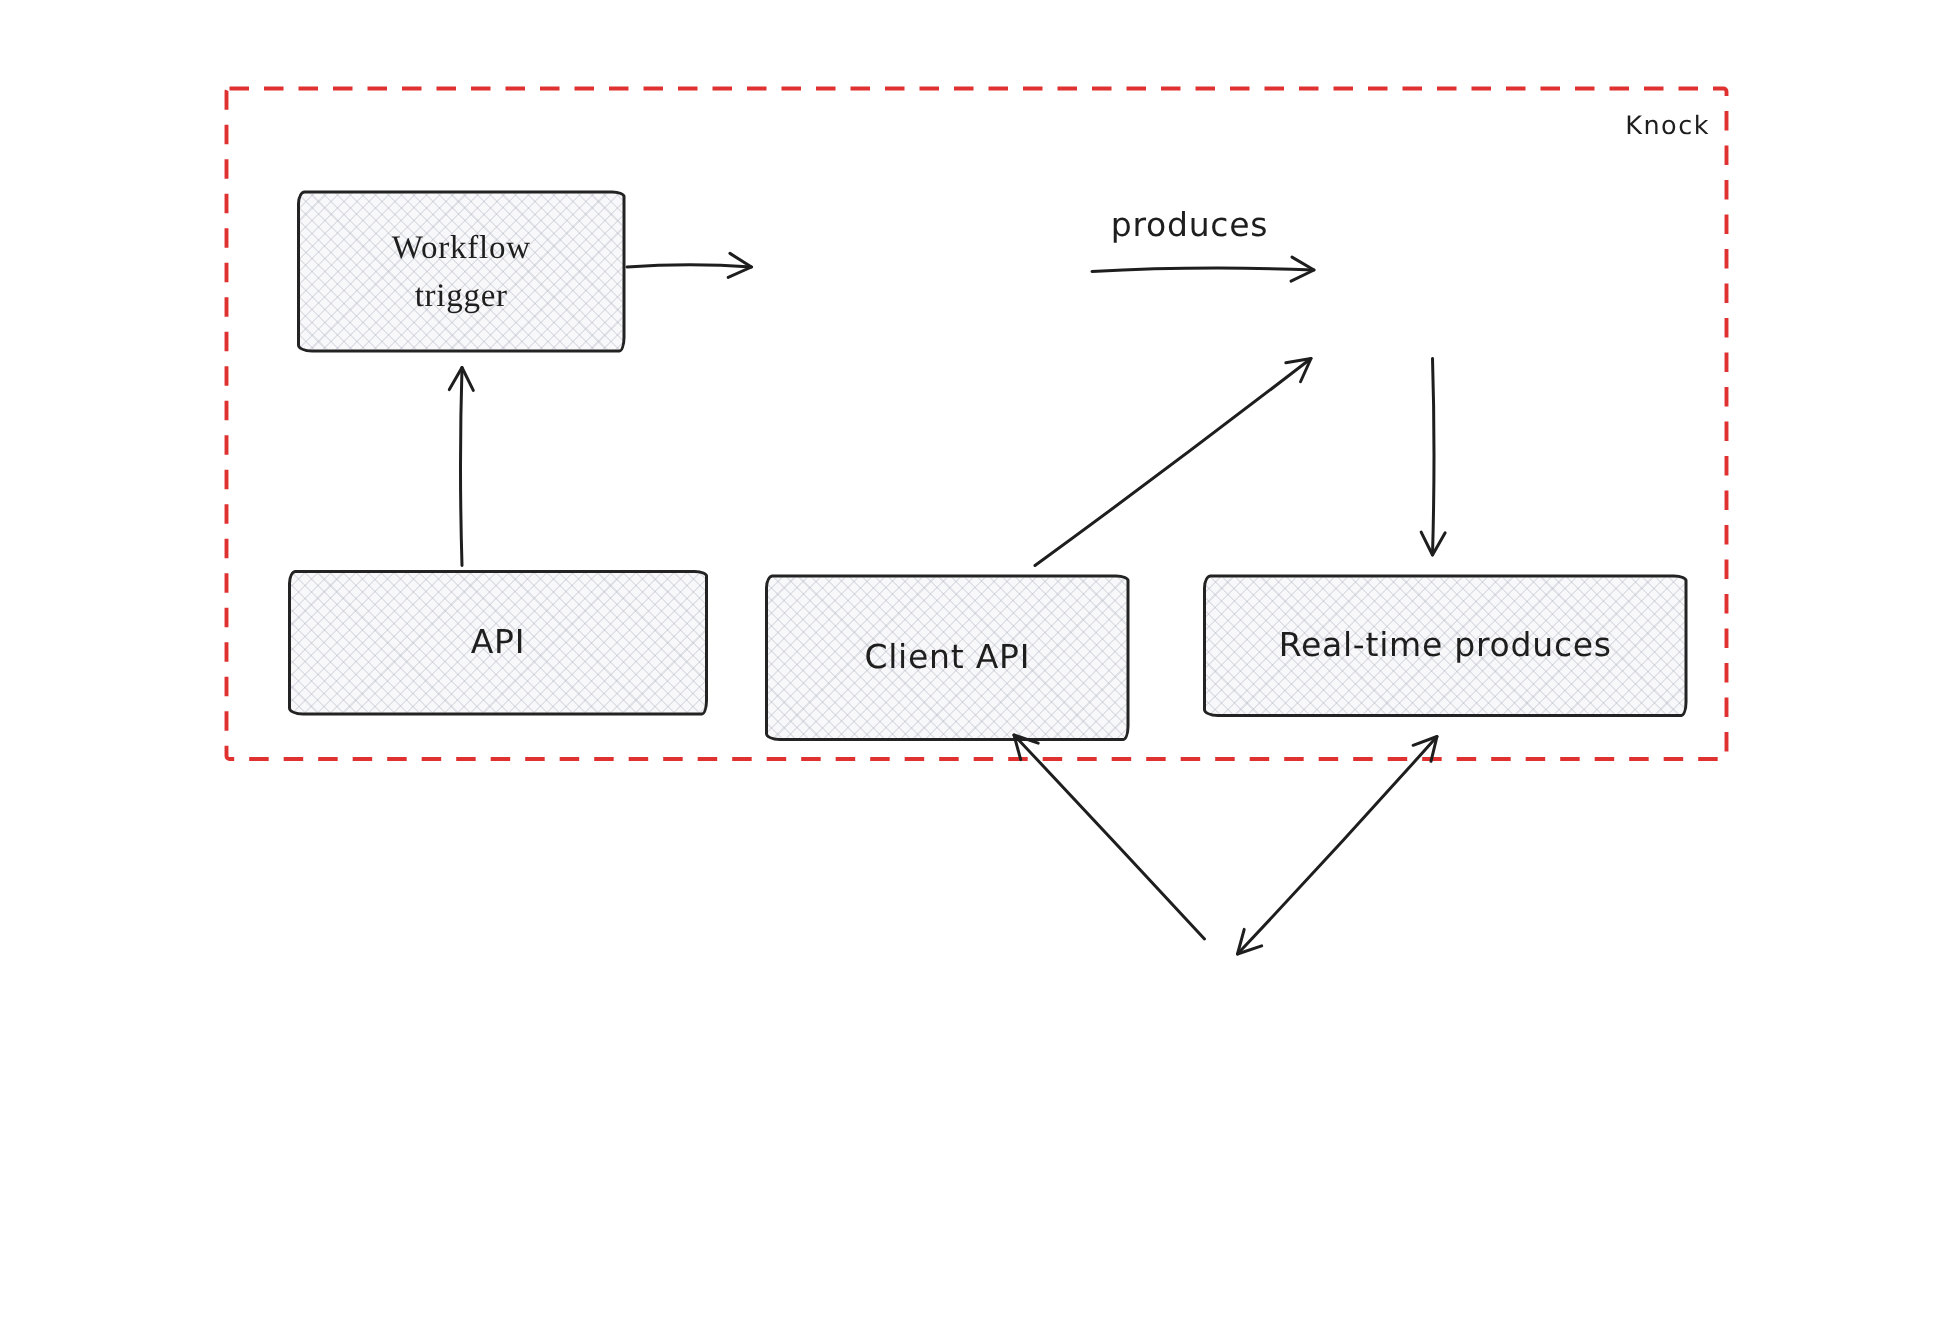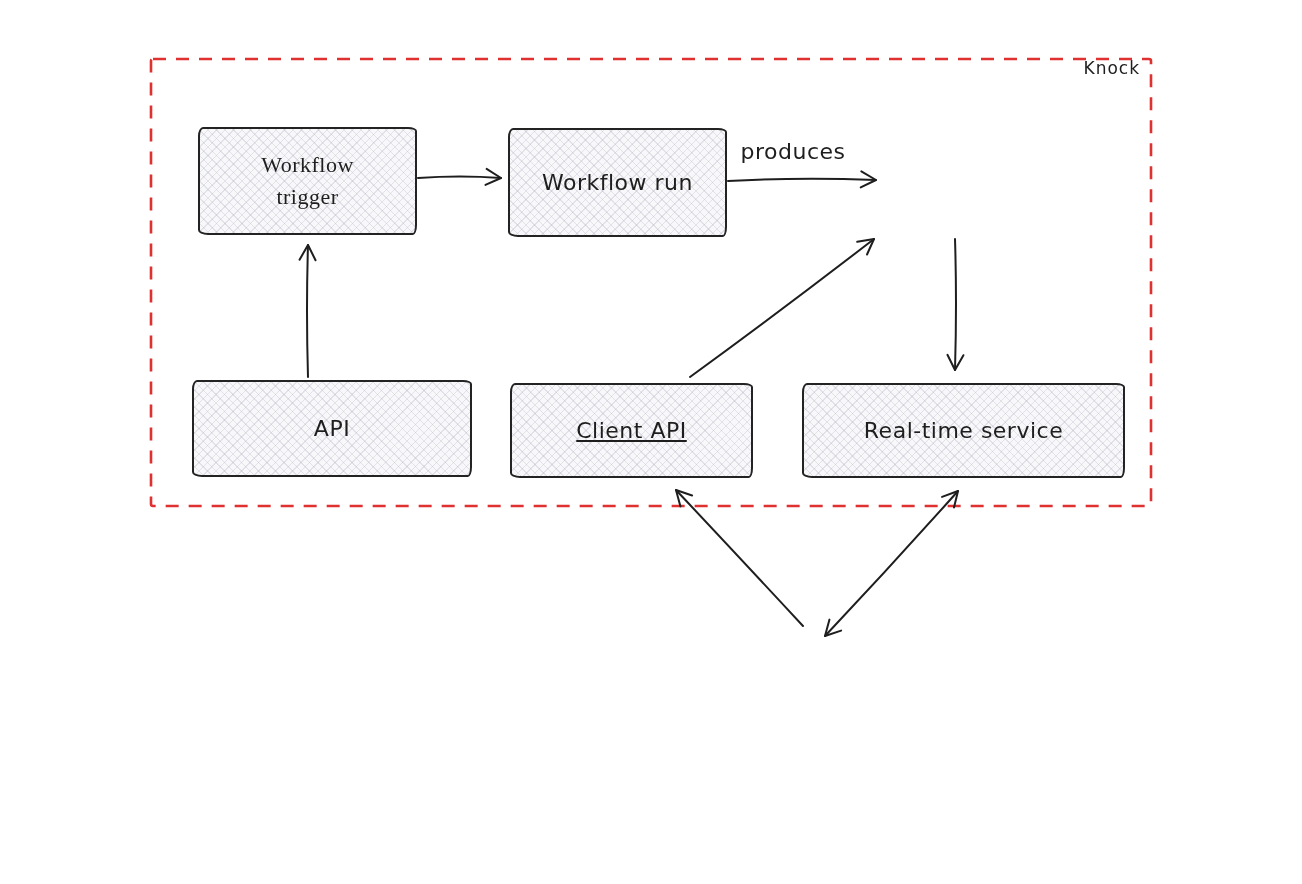--- a/index.html
+++ b/index.html
@@ -60,39 +60,36 @@
 </style>
 </head>
 <body>
 
 <div class="canvas">
 
   <div class="node wrap-narrow" style="left:198px; top:127px; width:219px; height:108px;font-family:Liberation Serif, serif;">
     <span class="label">Workflow trigger</span>
   </div>
 
-  <div class="node" style="left:508px; top:128px; width:219px; height:109px;">
-    <span class="label">Workflow run</span>
-  </div>
 
 
   <div class="node" style="left:192px; top:380px; width:280px; height:97px;">
     <span class="label">API</span>
   </div>
 
-  <div class="node" style="left:510px; top:383px; width:243px; height:95px;text-decoration:underline;">
+  <div class="node" style="left:510px; top:383px; width:243px; height:111px;">
     <span class="label">Client API</span>
   </div>
 
   <div class="node" style="left:802px; top:383px; width:323px; height:95px;">
-    <span class="label">Real-time service</span>
+    <span class="label">Real-time produces</span>
   </div>
 
 
-  <div class="float-label container-label" style="right:162px; top:58px;">Knock</div>
+  <div class="float-label container-label" style="right:162px; top:74px;">Knock</div>
 
   <div class="float-label edge-label" style="left:793px; top:151px;">produces</div>
 
   <svg class="arrow-layer" viewBox="0 0 1302 884" xmlns="http://www.w3.org/2000/svg">
     <defs>
       <marker id="ah" markerUnits="userSpaceOnUse" markerWidth="22" markerHeight="22" refX="18" refY="10" orient="auto-start-reverse" overflow="visible">
         <path d="M 3 2 L 18 10 L 3 18" fill="none" stroke="#1e1e1e" stroke-width="2" stroke-linecap="round" stroke-linejoin="round"></path>
       </marker>
     </defs>
 

